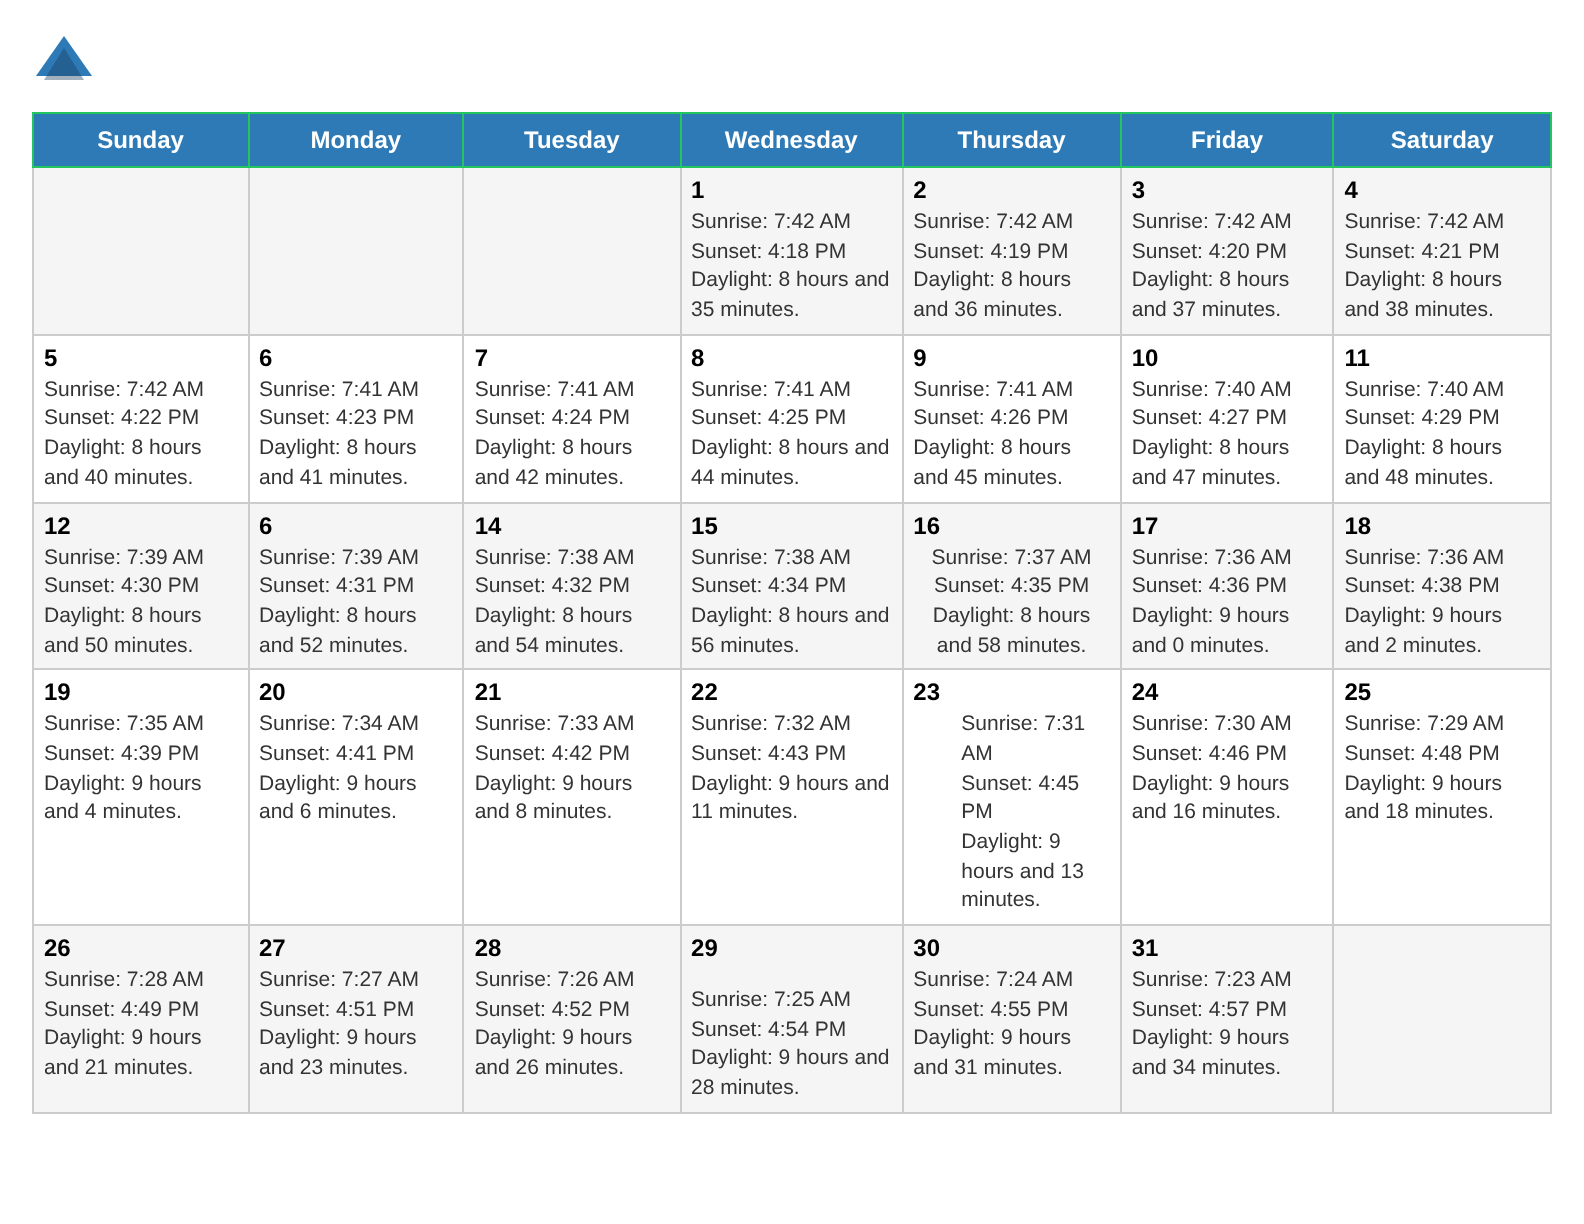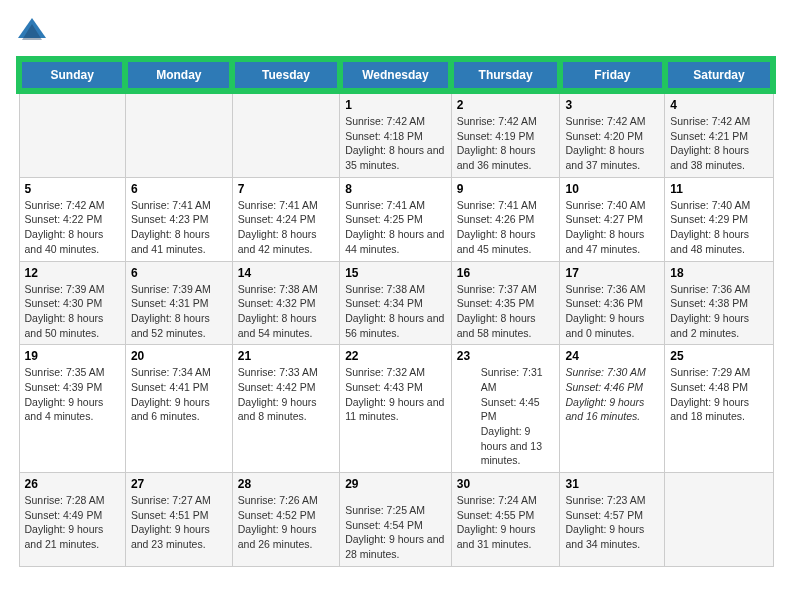--- a/index.html
+++ b/index.html
@@ -50,21 +50,21 @@
       width: 100%;
       border-collapse: collapse;
       font-size: 11px;
     }
     thead tr th {
       background-color: #2e7ab6;
       color: #fff;
       padding: 6px 17px;
       font-size: 12px;
       font-weight: bold;
-      border: 6px solid #22c55e;
+      border: 1px solid #22c55e;
     }
     tbody tr td {
       vertical-align: top;
       border: 1px solid #ccc;
       padding: 4px 5px;
       min-height: 70px;
       width: 113px;
     }
     tbody tr:nth-child(odd) td {
       background-color: #f5f5f5;
@@ -213,21 +213,21 @@
 Daylight: 8 hours and 54 minutes.</div>
         </td>
         <td>
           <div class="day-num">15</div>
           <div class="day-info" style="white-space: pre-line;">Sunrise: 7:38 AM
 Sunset: 4:34 PM
 Daylight: 8 hours and 56 minutes.</div>
         </td>
         <td>
           <div class="day-num">16</div>
-          <div class="day-info" style="white-space: pre-line;">Sunrise: 7:37 AM
+          <div class="day-info" style="white-space: pre-line; text-align: center;">Sunrise: 7:37 AM
 Sunset: 4:35 PM
 Daylight: 8 hours and 58 minutes.</div>
         </td>
         <td>
           <div class="day-num">17</div>
           <div class="day-info" style="white-space: pre-line;">Sunrise: 7:36 AM
 Sunset: 4:36 PM
 Daylight: 9 hours and 0 minutes.</div>
         </td>
         <td>
@@ -263,21 +263,21 @@
 Daylight: 9 hours and 11 minutes.</div>
         </td>
         <td>
           <div class="day-num">23</div>
           <div class="day-info" style="white-space: pre-line; margin-left: 24px;">Sunrise: 7:31 AM
 Sunset: 4:45 PM
 Daylight: 9 hours and 13 minutes.</div>
         </td>
         <td>
           <div class="day-num">24</div>
-          <div class="day-info" style="white-space: pre-line; font-style: italic;">Sunrise: 7:30 AM
+          <div class="day-info" style="white-space: pre-line;">Sunrise: 7:30 AM
 Sunset: 4:46 PM
 Daylight: 9 hours and 16 minutes.</div>
         </td>
         <td>
           <div class="day-num">25</div>
           <div class="day-info" style="white-space: pre-line;">Sunrise: 7:29 AM
 Sunset: 4:48 PM
 Daylight: 9 hours and 18 minutes.</div>
         </td>
       </tr>

